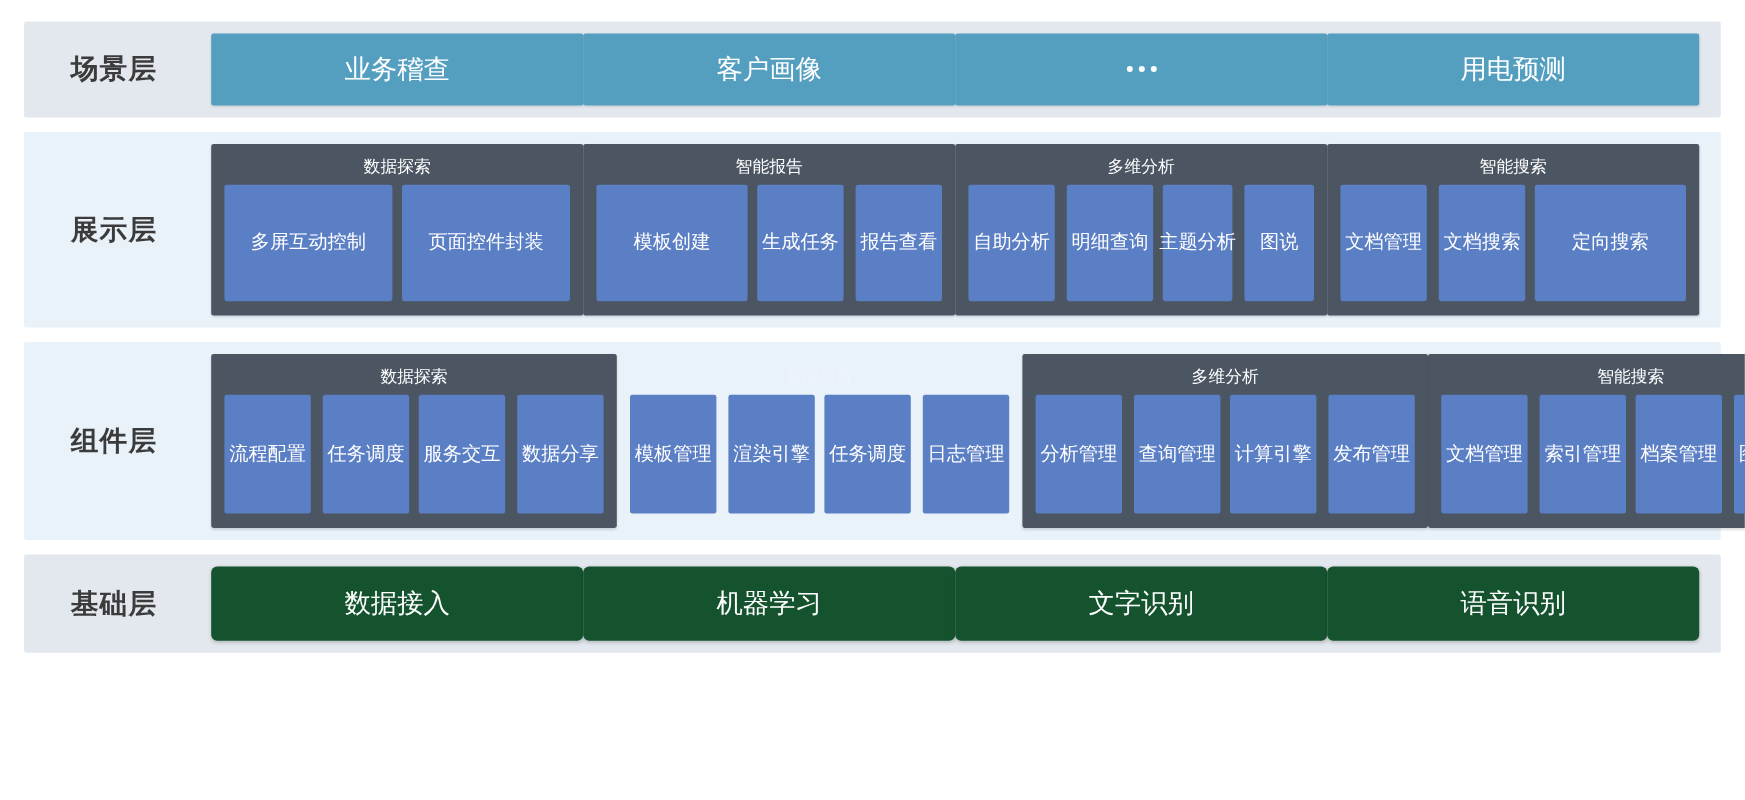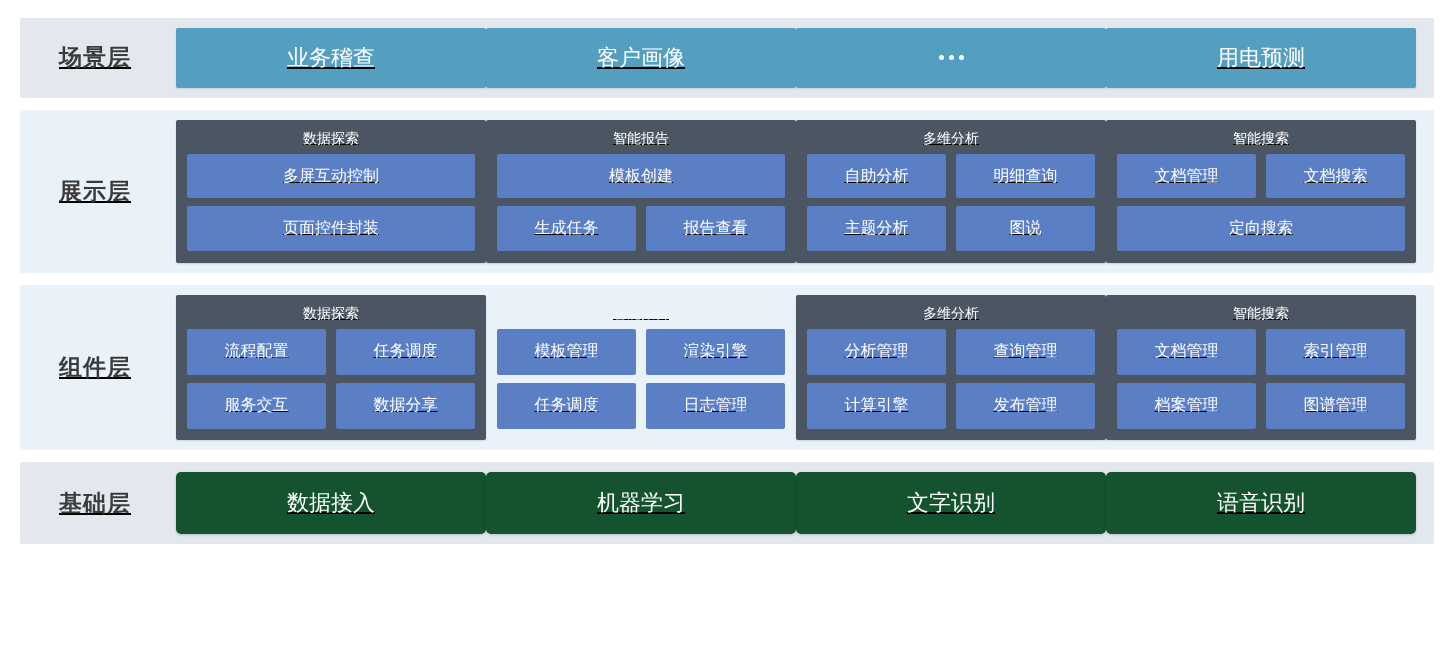--- a/index.html
+++ b/index.html
@@ -15,21 +15,20 @@
 
   #diagram {
     width: 1454px;
     height: 562px;
     position: relative;
     background: #ffffff;
     padding: 18px 20px 18px 20px;
     display: flex;
     flex-direction: column;
     gap: 12px;
-    text-decoration: underline;
   }
 
   
   .layer-row {
     display: flex;
     align-items: stretch;
     width: 100%;
     border-radius: 2px;
   }
   .layer-row.tone-gray  { background: #e3e8ef; }
@@ -116,21 +115,21 @@
     text-align: center;
     line-height: 1.45;
     margin-bottom: 6px;
     white-space: nowrap;
   }
   .group.ghost .group-title { color: #eef4fb; }
 
   .chips {
     flex: 1 1 auto;
     display: flex;
-    flex-direction: column;
+    flex-direction: row;
     gap: 8px;
     justify-content: center;
   }
   .chip-row {
     display: flex;
     gap: 10px;
     flex: 1 1 0;
   }
   .chip {
     flex: 1 1 0;

